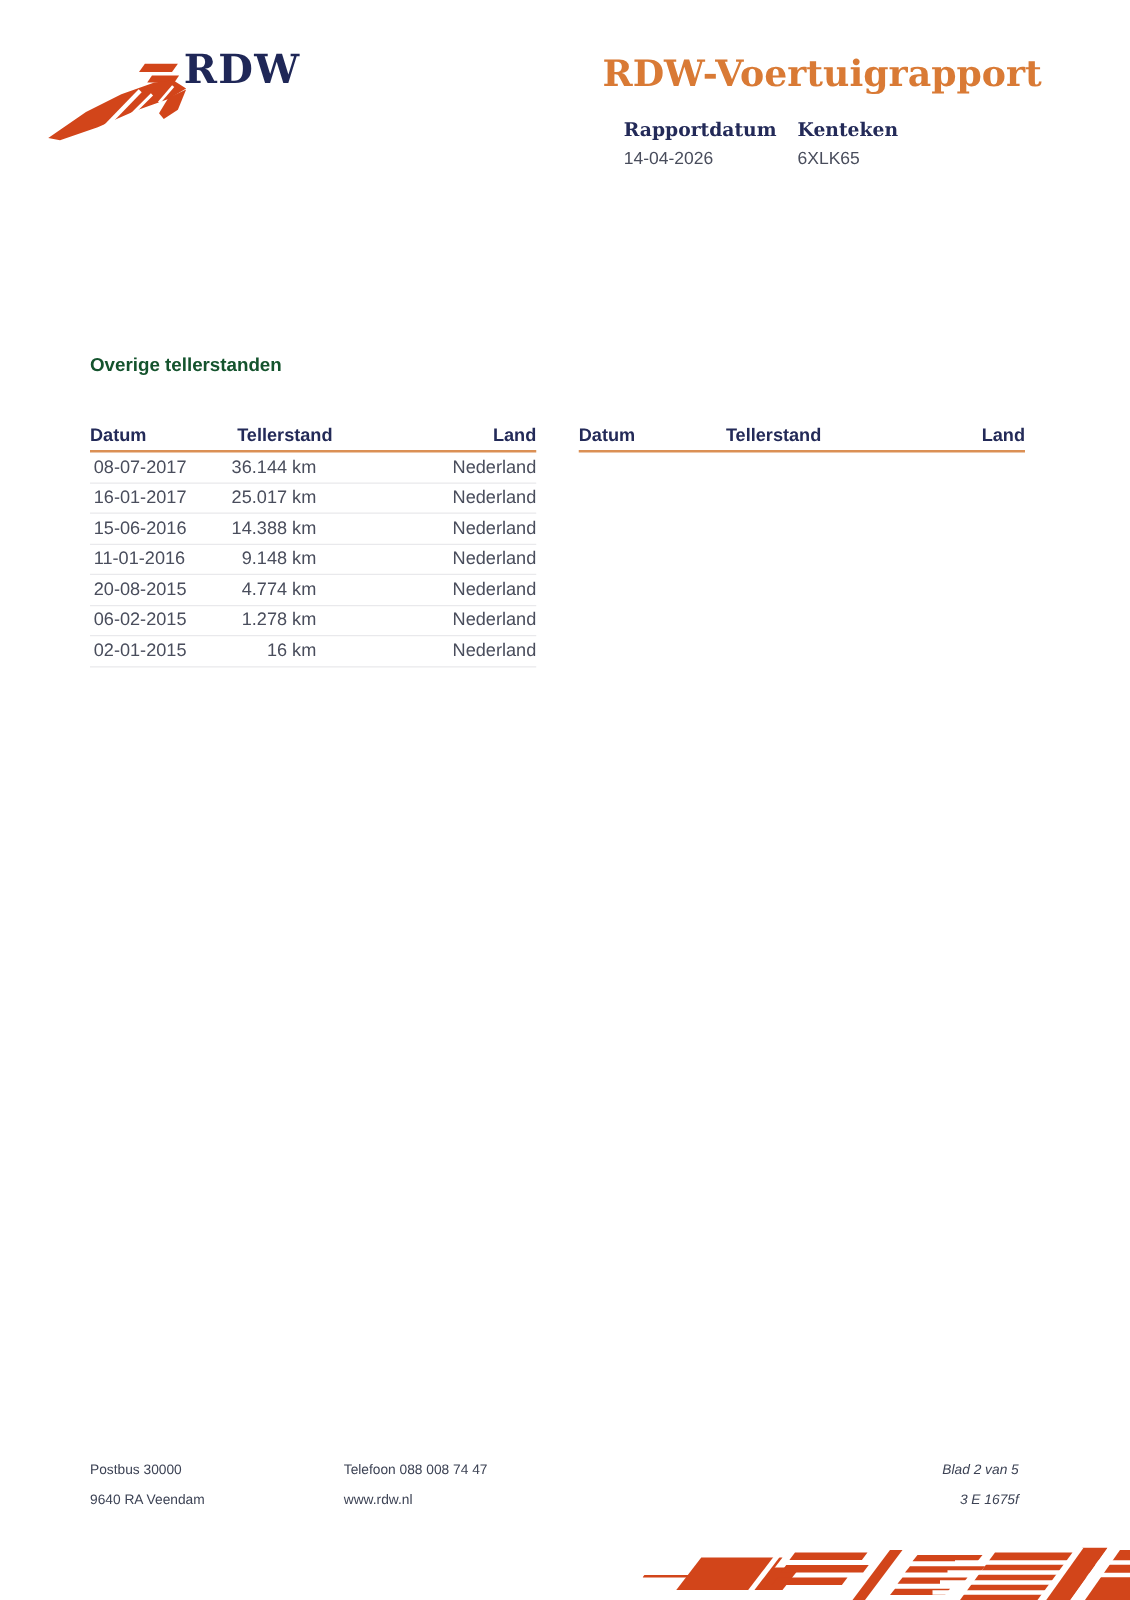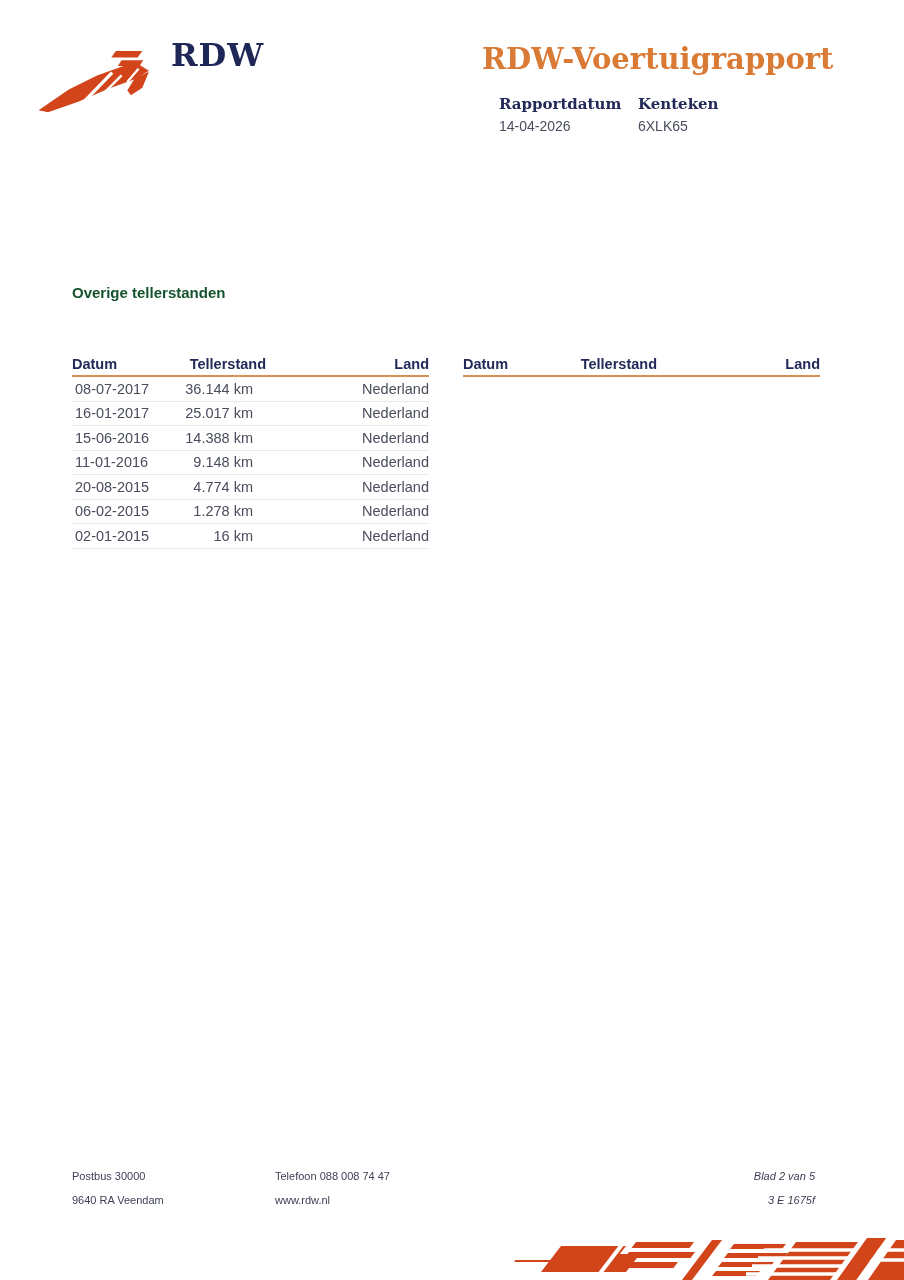--- a/index.html
+++ b/index.html
@@ -5,21 +5,21 @@
   * { margin:0; padding:0; box-sizing:border-box; }
   html,body { background:#ffffff; }
   body {
     width:904px; height:1280px; position:relative; overflow:hidden;
     font-family:"Liberation Sans", sans-serif; color:#494D5C;
   }
 
   
   .logo-wrap { position:absolute; left:36px; top:50px; width:124px; height:66px; }
   .brand-text {
-    position:absolute; left:171px; top:36px;
+    position:absolute; left:147px; top:36px;
     font-family:"DejaVu Serif", serif; font-weight:bold;
     font-size:32px; color:#1F2757; letter-spacing:1px;
   }
   .doc-title {
     position:absolute; left:482px; top:42px;
     font-family:"DejaVu Serif", serif; font-weight:bold;
     font-size:29px; color:#D97A35; letter-spacing:0px; white-space:nowrap;
   }
   .meta-block { position:absolute; top:95px; }
   .meta-rapportdatum { left:499px; }
@@ -31,21 +31,21 @@
   .meta-value { font-size:14px; color:#494D5C; white-space:nowrap; }
 
   
   .section-heading {
     position:absolute; left:72px; top:284px;
     font-family:Liberation Sans, sans-serif; font-weight:bold;
     font-size:15px; color:#14532d;
   }
 
   
-  .tables-row { position:absolute; left:72px; top:344px; width:748px; display:flex; gap:34px;margin-top:15px; }
+  .tables-row { position:absolute; left:72px; top:344px; width:748px; display:flex; gap:34px; }
   .tbl { width:363px; }
   .thead {
     display:flex; align-items:flex-end; height:18px;
     border-bottom:2px solid #DB9055; padding-bottom:3px;
     font-weight:bold; font-size:14.5px; color:#232A58;
   }
   .trow {
     display:flex; align-items:center; height:24.5px;
     border-bottom:1px solid #E9E9EC;
     font-size:14.5px; color:#494D5C;

